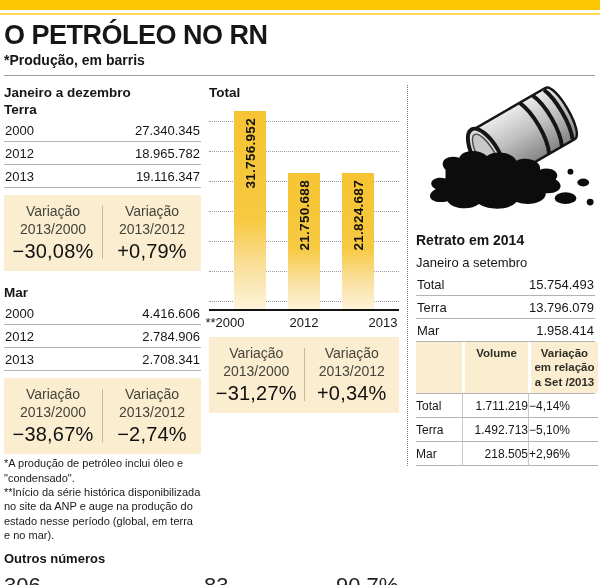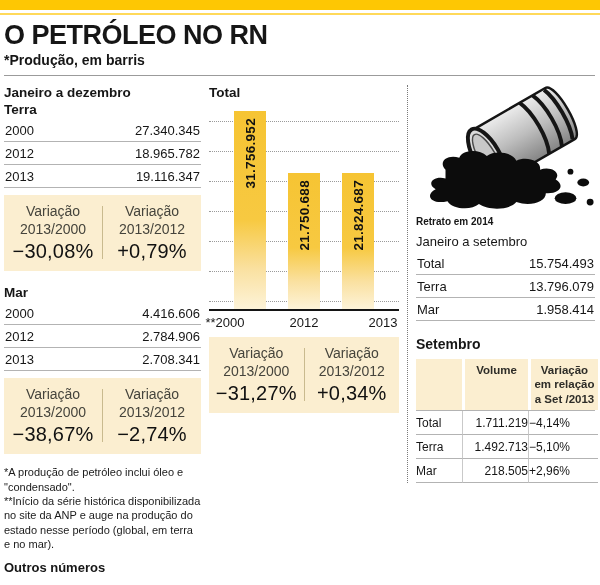--- a/index.html
+++ b/index.html
@@ -23,38 +23,38 @@
   .mt14{margin-top:14px;}
   .drow{display:flex;justify-content:space-between;align-items:baseline;border-bottom:1px solid #b3b3b3;
         padding:4px 1px 3px;font-size:13px;}
   .dval{text-align:left;}
   
   .varbox{margin-top:7px;background:#fbeed0;display:flex;align-items:stretch;padding:7px 0 8px;}
   .varcell{flex:1;text-align:center;}
   .vardiv{width:1px;background:#c9ba8e;margin:4px 0;}
   .varlabel,.varperiod{font-size:14px;color:#45443c;line-height:1.3;}
   .varvalue{font-size:20px;font-weight:normal;color:#111;margin-top:2px;letter-spacing:0.2px;}
-  .footnotes{margin-top:11px;font-size:11px;line-height:1.3;color:#1a1a1a;}
+  .footnotes{margin-top:2px;font-size:11px;line-height:1.3;color:#1a1a1a;}
   .footnotes p{margin:0;}
   
   .chart-title{font-size:13.5px;font-weight:bold;}
   .chart{position:relative;height:200px;margin-top:9px;}
   .gridline{position:absolute;left:0;right:0;border-top:1px dotted #9a9a9a;}
   .bars{position:absolute;left:0;right:0;top:0;bottom:0;display:flex;justify-content:center;align-items:flex-end;gap:22px;}
   .bar{width:32px;position:relative;
        background:linear-gradient(180deg,#f6c433 0%,#f7c941 55%,#fae1a1 80%,#fdf3d8 100%);}
   .bar-label{position:absolute;top:7px;left:50%;transform:translateX(-50%) rotate(180deg);
              writing-mode:vertical-rl;font-weight:bold;font-size:13.5px;letter-spacing:0.3px;
              white-space:nowrap;color:#111;}
   .axis{border-top:2px solid #141414;}
   .cats{display:flex;justify-content:space-between;gap:22px;padding-top:4px;font-size:13px;}
   .cat{width:32px;display:flex;justify-content:center;white-space:nowrap;}
   
   .barrel{display:block;margin:0 0 2px;}
-  .h-retrato{font-size:10px;font-weight:bold;margin-top:3px;}
+  .h-retrato{font-size:14px;font-weight:bold;margin-top:19px;}
   .h-janset{font-size:13px;margin:7px 0 3px;}
   .h-setembro{font-size:14px;font-weight:bold;margin:15px 0 7px;}
   .sethead{display:grid;grid-template-columns:46px 66px 70px;border-bottom:1px solid #b3b3b3;}
   .shc{background:#fbeed0;font-size:11.5px;font-weight:bold;text-align:center;line-height:1.25;
        padding:4px 1px;min-height:44px;box-sizing:border-box;color:#2e2d28;}
   .shc + .shc{border-left:3px solid #fff;}
   .setbody{display:grid;grid-template-columns:46px 66px 70px;font-size:12px;}
   .setbody span{border-bottom:1px solid #b3b3b3;padding:5px 0 4px;}
   .sb-label{padding-left:1px;}
   .sb-vol{text-align:right;padding-right:5px;border-left:1px solid #c9c9c9;}
@@ -228,21 +228,20 @@
         </div>
         <div class="drow">
           <span>Terra</span>
           <span class="dval">13.796.079</span>
         </div>
         <div class="drow">
           <span>Mar</span>
           <span class="dval">1.958.414</span>
         </div>
 
-        <div class="h-setembro">Setembro</div>
 
         <div class="sethead">
           <span class="shc"></span>
           <span class="shc">Volume</span>
           <span class="shc">Variação em relação a Set /2013</span>
         </div>
         <div class="setbody">
           <span class="sb-label">Total</span>
           <span class="sb-vol">1.711.219</span>
           <span class="sb-var">−4,14%</span>

